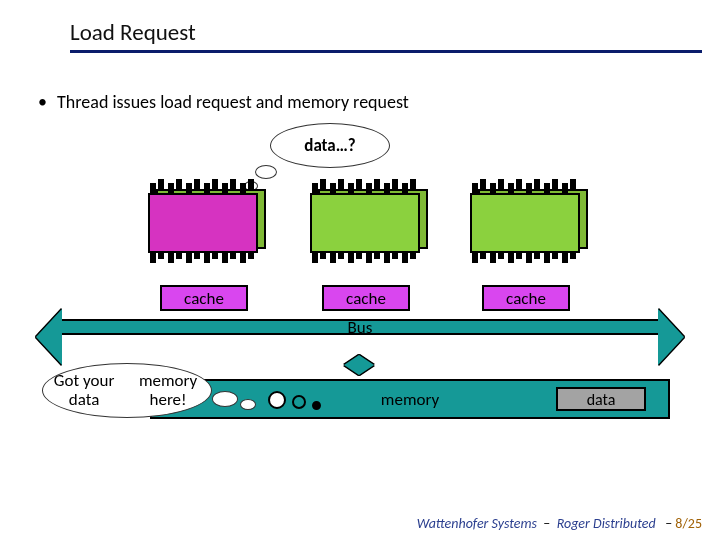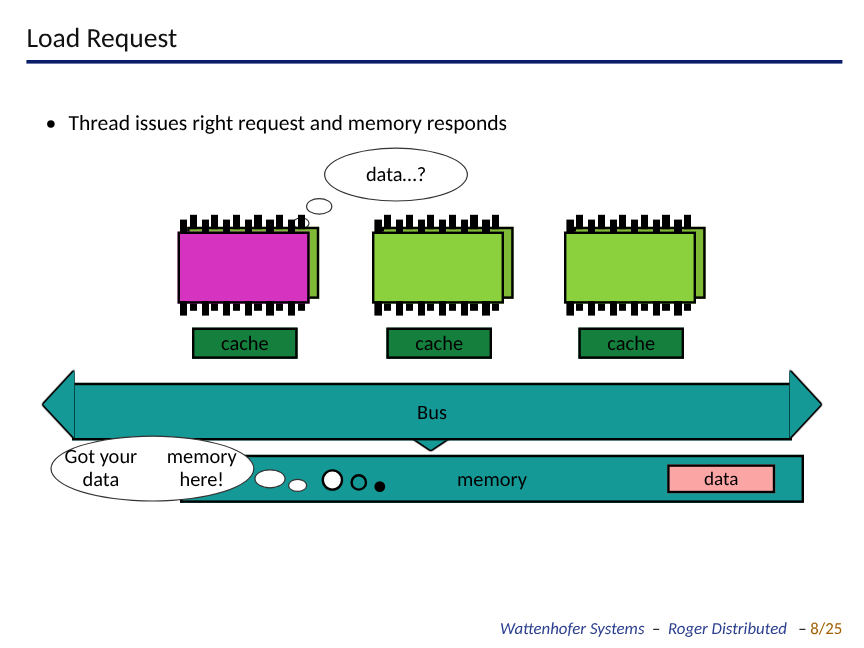--- a/index.html
+++ b/index.html
@@ -6,20 +6,21 @@
   body {
     width: 720px;
     height: 540px;
     font-family: "Segoe UI", Calibri, Arial, sans-serif;
     background: #fff;
     position: relative;
     color: #000;
   }
   .title-area {
     padding: 18px 18px 6px 22px;
+    margin-left: 48px;
   }
   .title {
     font-size: 23px;
     font-weight: 400;
     color: #111;
   }
   .rule {
     height: 3px;
     background: #0a1d6b;
     margin-top: 4px;
@@ -44,21 +45,21 @@
     position: absolute;
     background: #fff;
     border: 1px solid #333;
     border-radius: 50%;
     text-align: center;
     font-size: 17px;
     display: flex;
     align-items: center;
     justify-content: center;
   }
-  .cloud-big { width: 120px; height: 45px; }
+  .cloud-big { width: 120px; height: 45px; font-weight: bold; }
   .cloud-sm  { width: 14px; height: 10px; }
   .cloud-md  { width: 22px; height: 14px; }
 
   
   .chip {
     position: absolute;
     width: 110px;
     height: 60px;
     border: 2.5px solid #000;
   }
@@ -74,32 +75,33 @@
   .chip::before { top: -12px; }
   .chip::after  { bottom: -12px; }
   .chip-back  { background: #7fb935; transform: translate(8px, -4px); z-index:1; }
   .chip-front { z-index:2; }
 
   .cache {
     position: absolute;
     width: 88px;
     height: 26px;
     border: 2px solid #000;
-    background: #15803d;
+    background: #d946ef;
     display:flex; align-items:center; justify-content:center;
     font-size: 17px;
     z-index: 5;
+    margin-top: 12px;
   }
 
   
   .bus-bar {
     position: absolute;
     left: 60px;
     width: 600px;
-    height: 48px;
+    height: 16px;
     background: #159997;
     border: 2px solid #000;
     display:flex; align-items:center; justify-content:center;
     font-size: 17px;
     z-index: 4;
   }
   .bus-left-tri {
     position:absolute;
     left: -26px; top:-12px;
     width:0; height:0;
@@ -142,21 +144,21 @@
     border: 2px solid #000;
     display:flex; align-items:center; justify-content:center;
     font-size: 17px;
     z-index: 3;
   }
   .data-box {
     position:absolute;
     right: 22px; top:50%;
     transform: translateY(-50%);
     width: 90px; height: 24px;
-    background: #fca5a5;
+    background: #a3a3a3;
     border: 2px solid #000;
     display:flex; align-items:center; justify-content:center;
     font-size: 16px;
     z-index: 6;
   }
   .dot {
     position:absolute;
     border-radius:50%;
     border:2px solid #000;
   }
@@ -173,21 +175,21 @@
   .footer .num  { font-style: normal; color:#a16207; }
 </style>
 </head>
 <body>
 
 <div class="title-area">
   <div class="title">Load Request</div>
   <div class="rule"></div>
 </div>
 
-<div class="bullet-area">Thread issues right request and memory responds</div>
+<div class="bullet-area">Thread issues load request and memory request</div>
 
 <div class="diagram">
 
   <div class="cloud cloud-big" style="left:270px; top:0;">data…?</div>
   <div class="cloud cloud-md" style="left:255px; top:42px;"></div>
   <div class="cloud cloud-sm" style="left:244px; top:58px;"></div>
 
   <div class="chip chip-back" style="left:148px; top:70px;"></div>
   <div class="chip chip-front" style="left:148px; top:70px; background:#d633c1;"></div>
 

